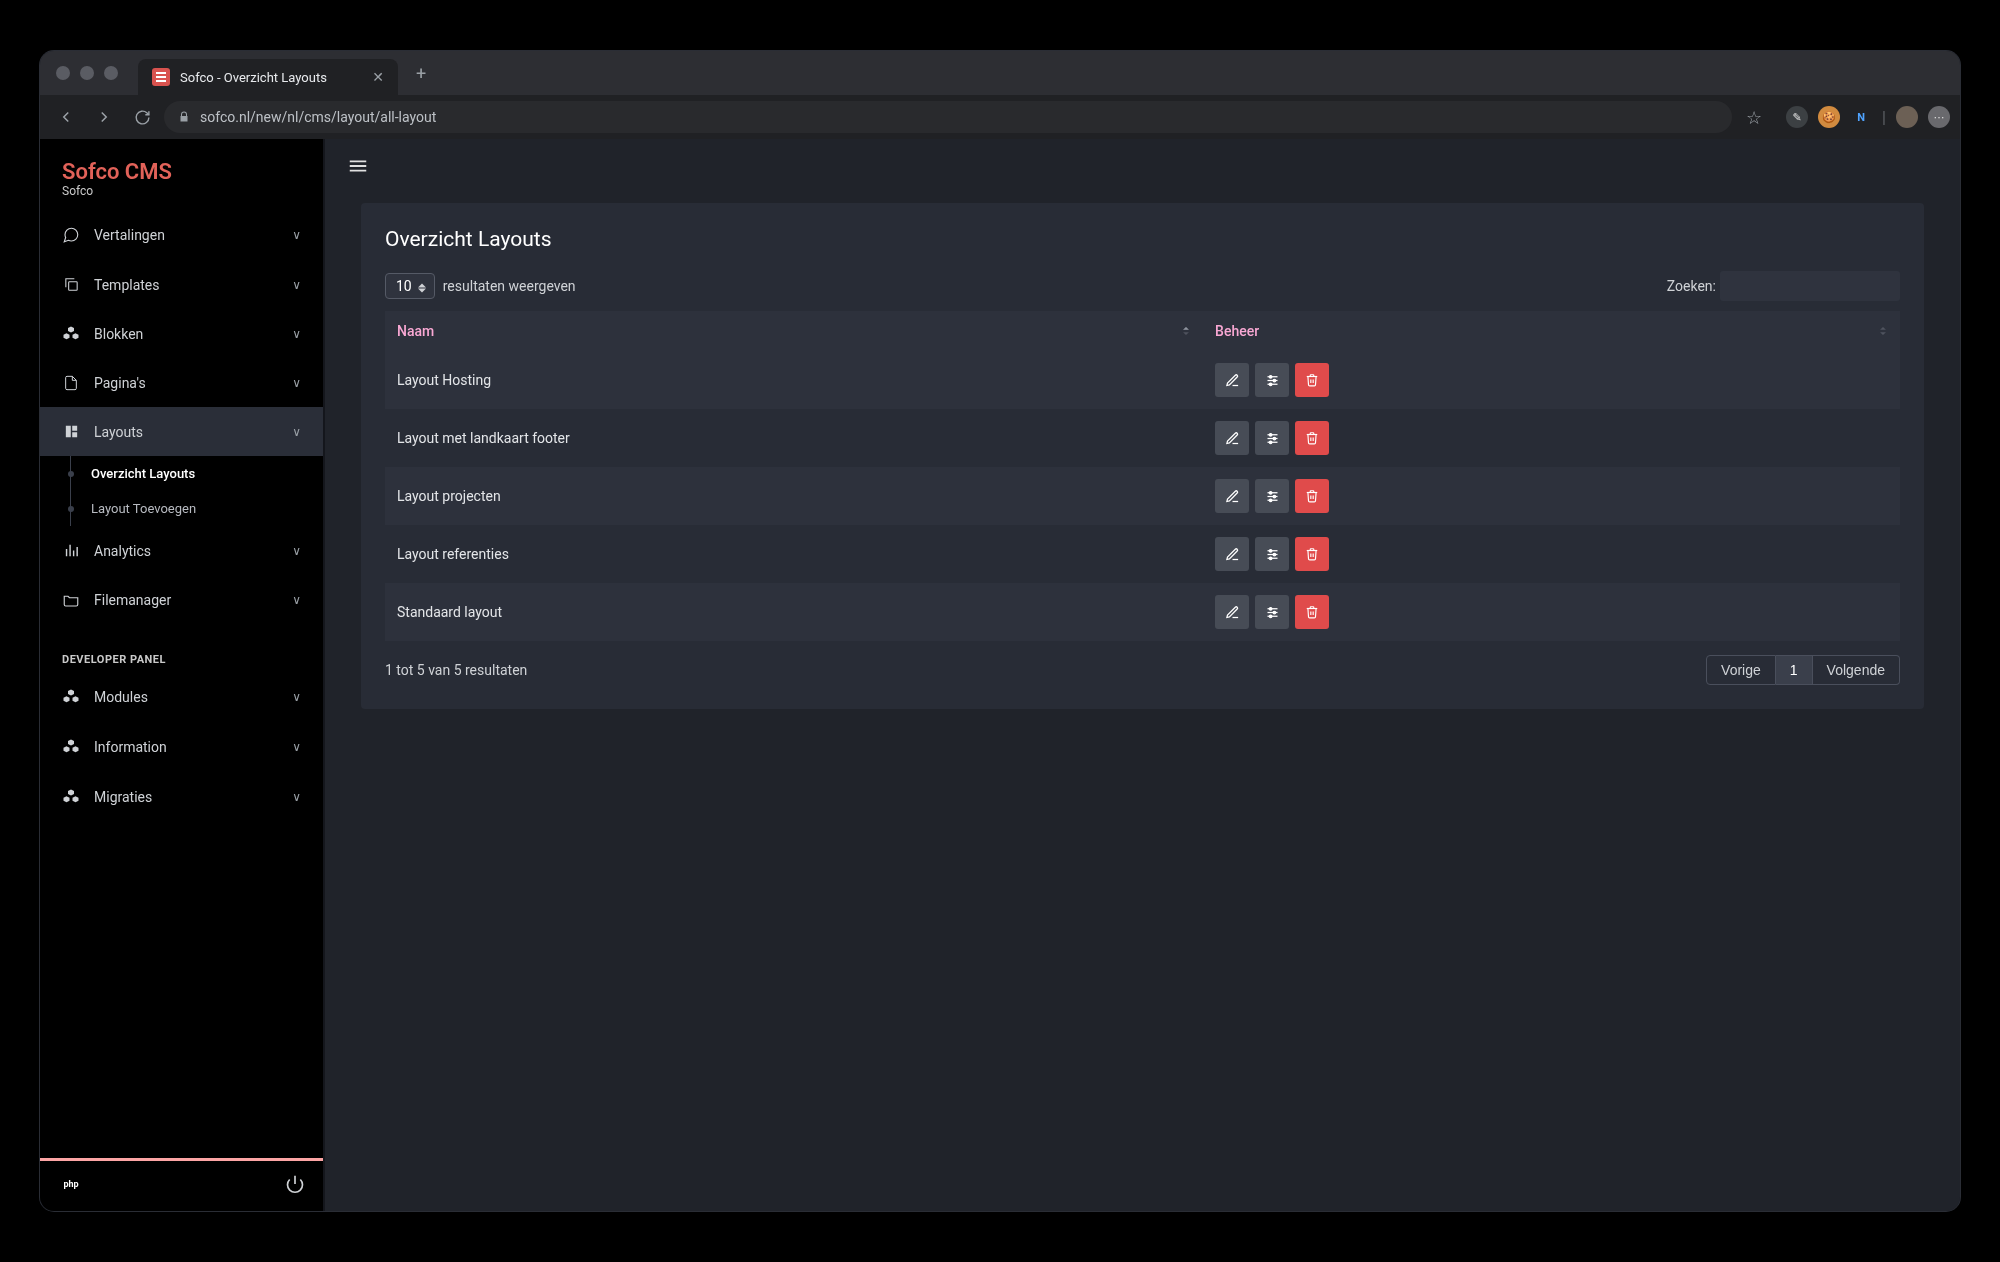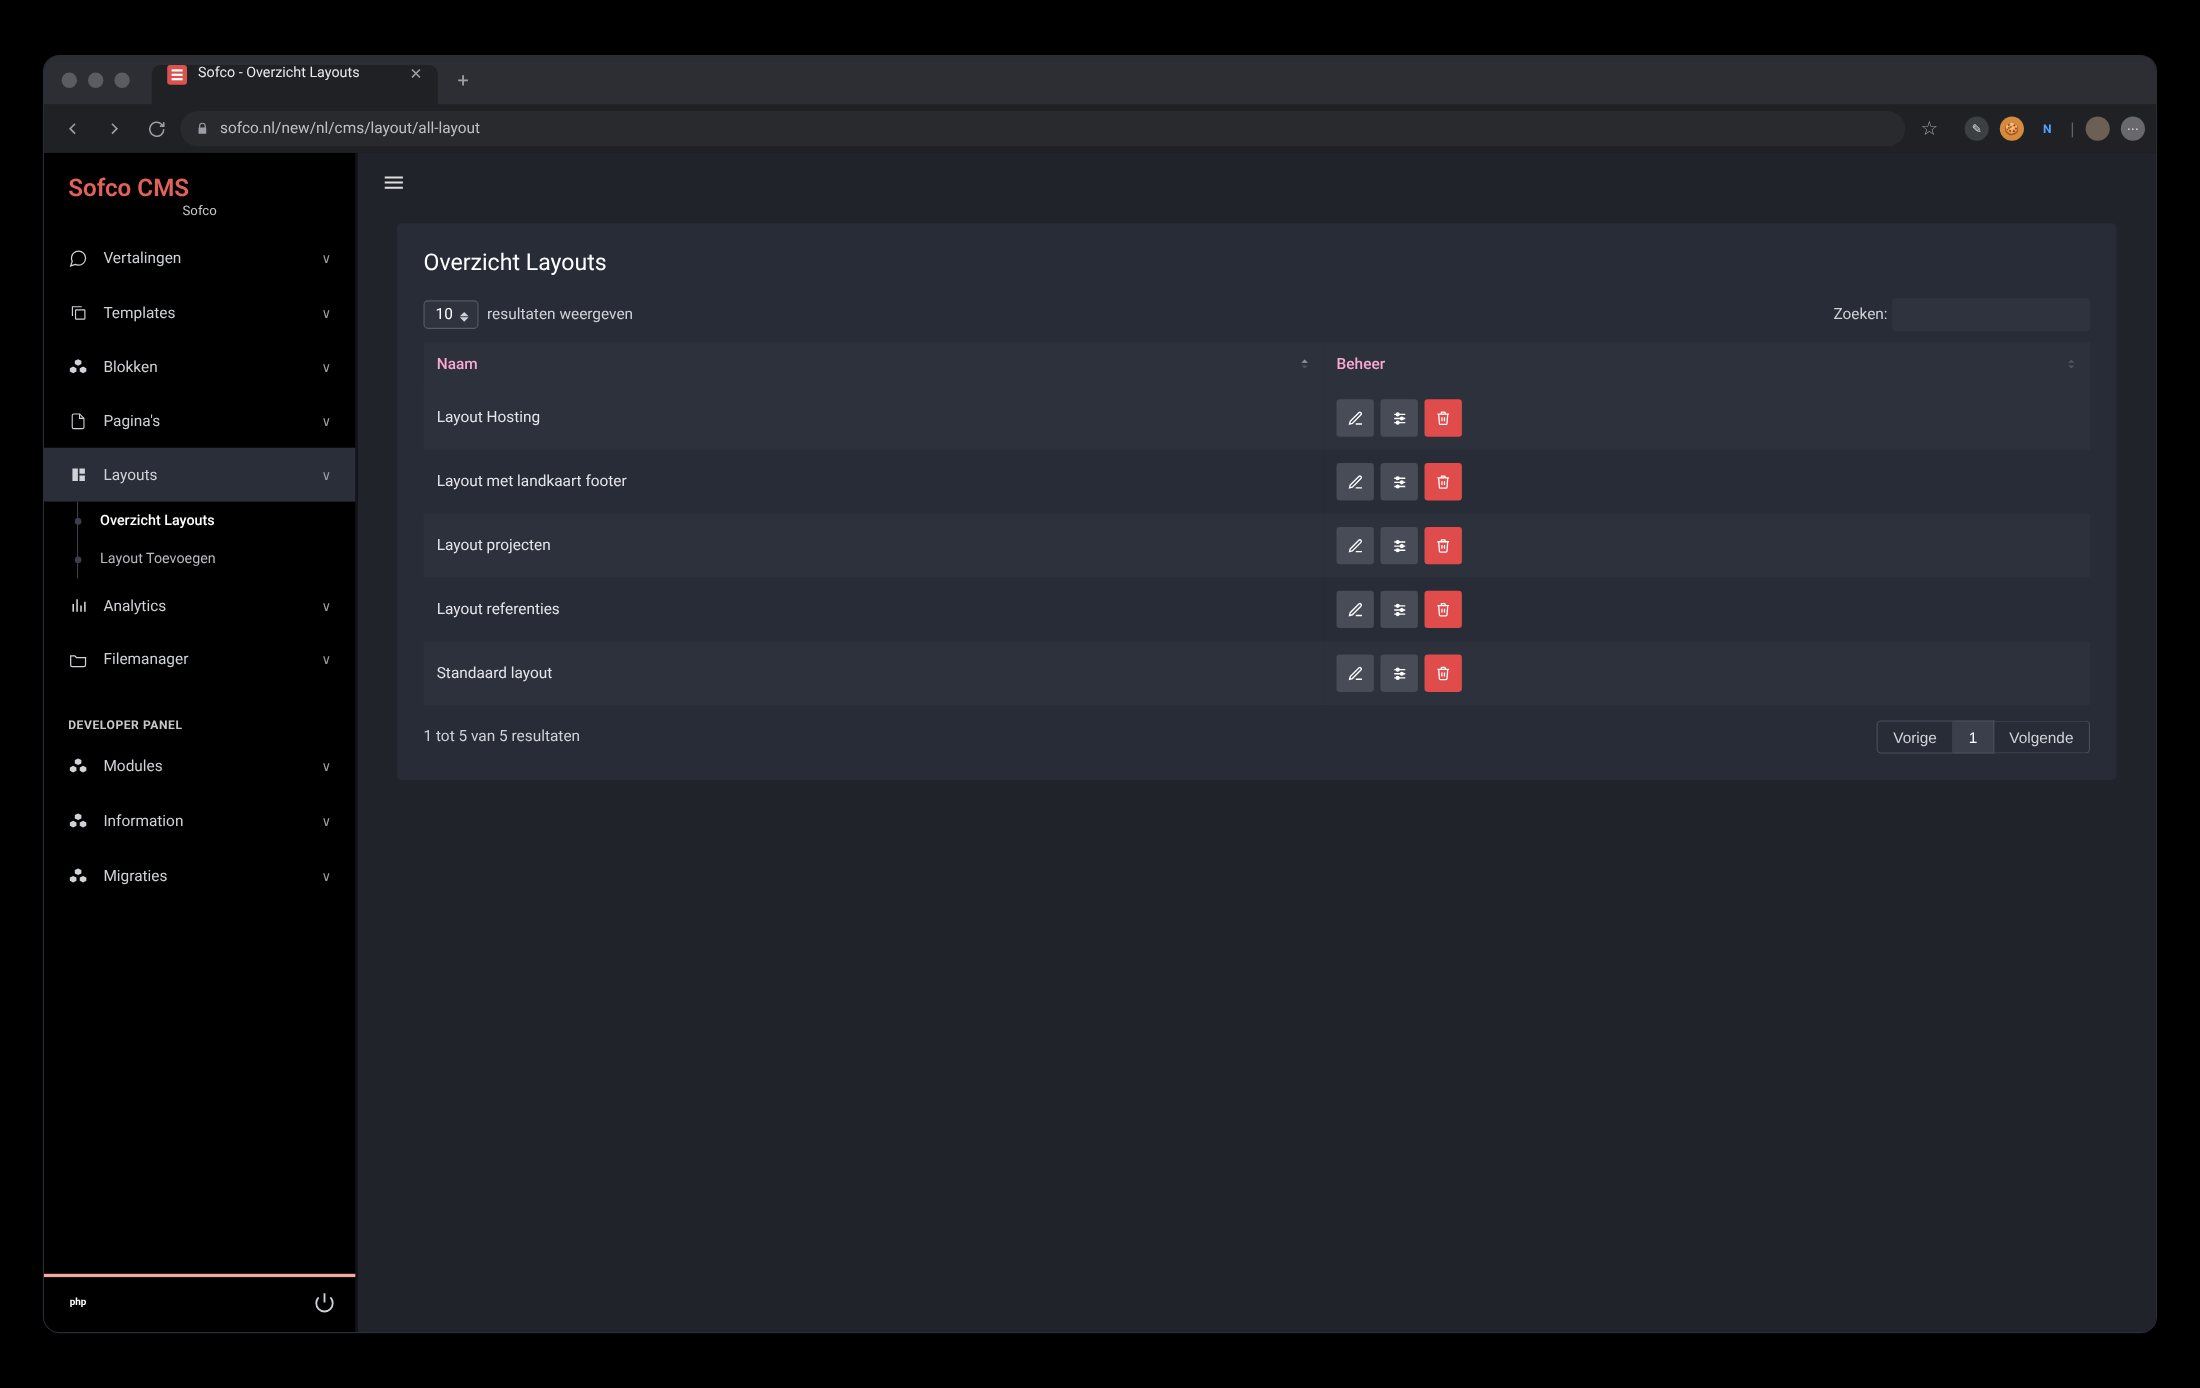--- a/index.html
+++ b/index.html
@@ -31,20 +31,21 @@
   padding: 0 16px;
   flex-shrink: 0;
 }
 .traffic-lights { display: flex; gap: 10px; margin-right: 20px; }
 .traffic-light { width: 14px; height: 14px; border-radius: 50%; background: #5a5c63; }
 .tab {
   background: #202124;
   height: 36px;
   border-radius: 8px 8px 0 0;
   display: flex;
+  align-items: center;
   padding: 0 14px;
   gap: 10px;
   margin-top: 8px;
   min-width: 260px;
 }
 .tab-favicon {
   width: 18px; height: 18px; border-radius: 3px; background: #d9534f;
   display:flex; align-items:center; justify-content:center;
 }
 .tab-favicon::after { content:""; width:10px; height:2px; background:#fff; box-shadow: 0 -4px 0 #fff, 0 4px 0 #fff; }
@@ -78,21 +79,21 @@
 
 
 .app { flex: 1; display: flex; overflow: hidden; background:#20232a; }
 .sidebar {
   width: 285px; flex-shrink:0; background: #000000;
   border-right: 2px solid #14161c;
   display:flex; flex-direction:column;
 }
 .brand { padding: 20px 22px 12px; }
 .brand-title { font-size: 22px; font-weight: 600; color:#e26259; }
-.brand-sub { font-size: 12px; color:#c9c9c9;text-align:center; }
+.brand-sub { font-size: 12px; color:#c9c9c9; }
 .section-label {
   font-size: 11px; font-weight: 700; letter-spacing: 0.5px;
   color:#c9c9c9; padding: 28px 22px 6px; text-transform: uppercase;
 }
 .nav-item {
   display:flex; align-items:center; justify-content:space-between;
   padding: 16px 22px; font-size: 14px; color:#cfd2d6; cursor:pointer;
 }
 .nav-item.active { background:#2a2e38; }
 .nav-item-left { display:flex; align-items:center; gap: 14px; }

